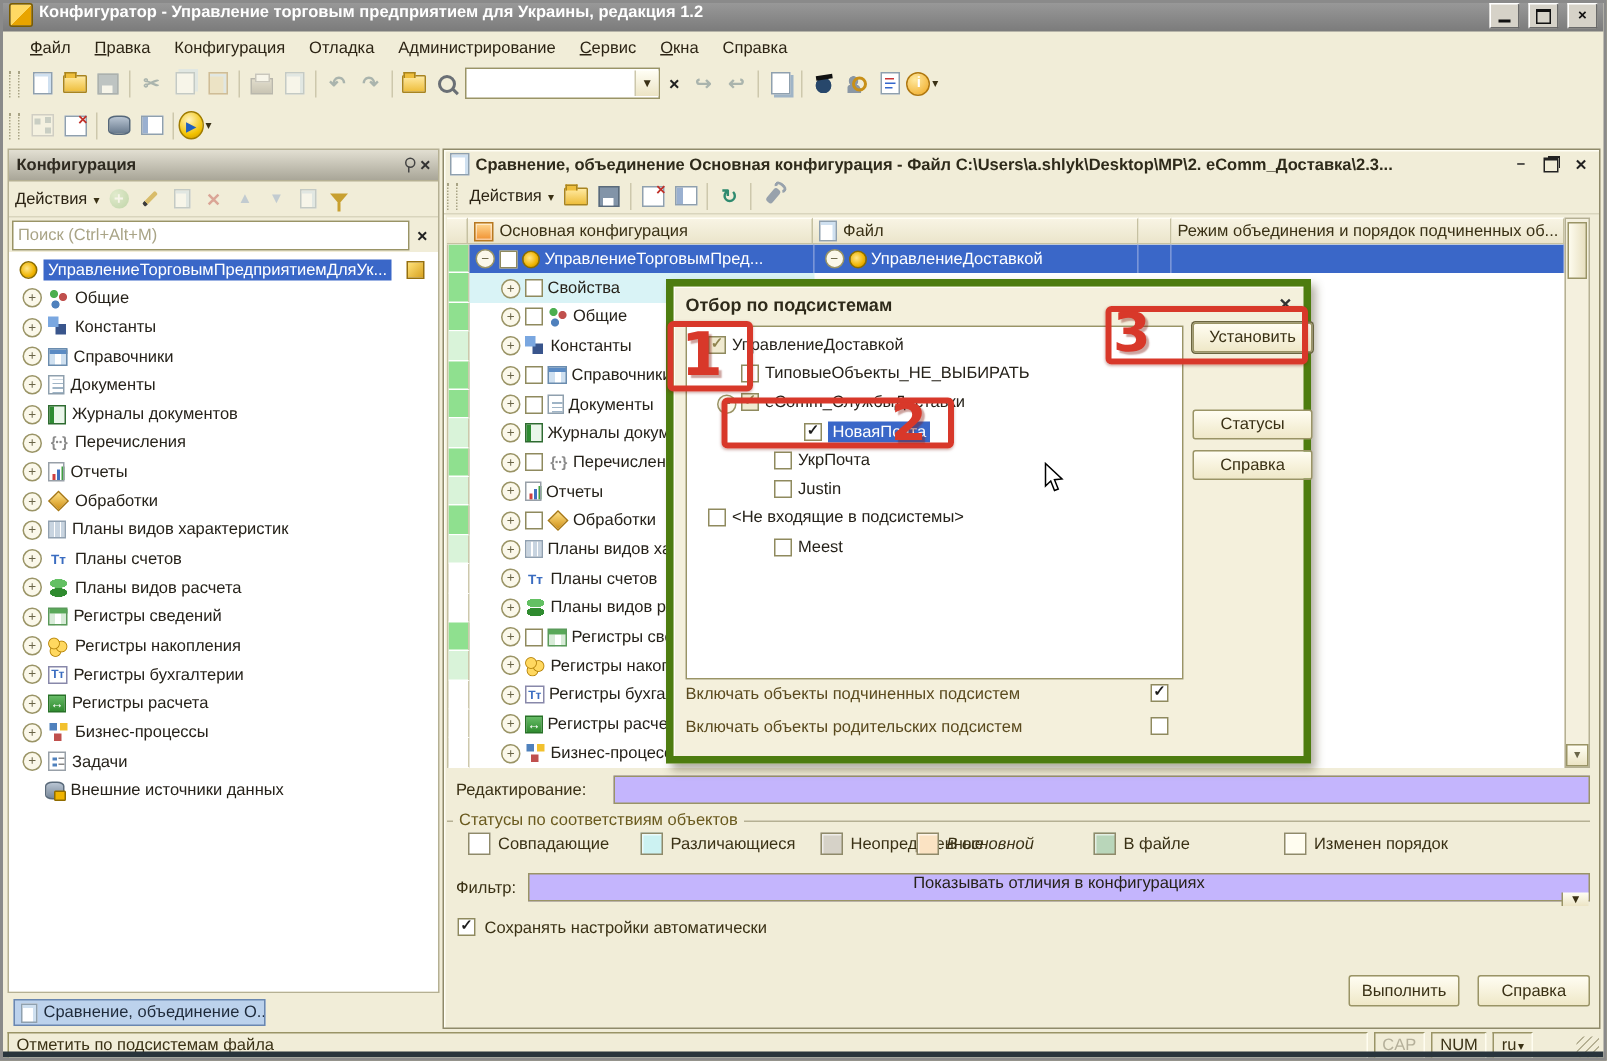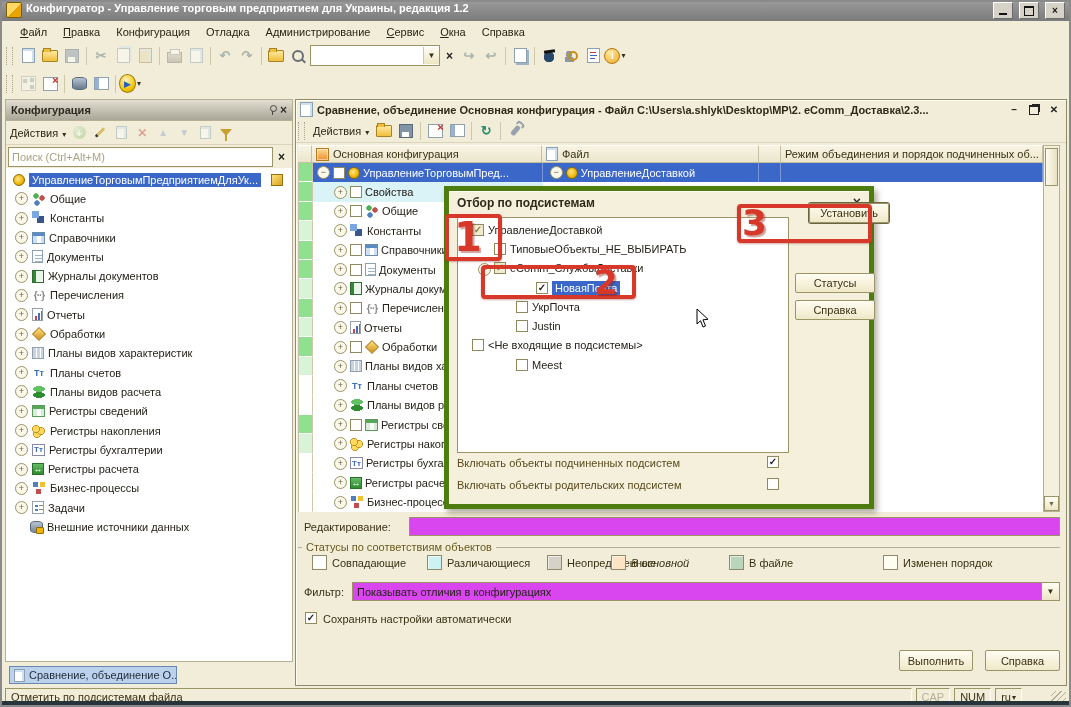--- a/index.html
+++ b/index.html
@@ -137,21 +137,21 @@
   .selrow .c1{padding-left:4px;}
   .selrow .gcell{background:#3a67c8;border-right:1px solid #7a95d8;}
   .selrow .glabel{color:#fff;}
   .glabel{color:#26221a;}
   .bg-cyan{background:#d9f3f6;}
   #grid-scroll{left:1041px;top:143px;width:17px;height:367px;background:#f4f0de;border:1px solid #b5b093;box-sizing:border-box;display:flex;flex-direction:column;align-items:center;}
   .sbtn{width:15px;height:15px;background:linear-gradient(#fffef4,#ece4c4);border:1px solid #9a9466;box-sizing:border-box;font-size:7px;color:#6a6548;display:flex;align-items:center;justify-content:center;}
   .thumb{width:13px;height:38px;background:linear-gradient(90deg,#fdfbee,#e8e0c0);border:1px solid #9a9466;margin-top:2px;box-sizing:border-box;}
   .sdown{margin-top:auto;}
   
-  .field{background:#d946ef;border:1px solid #9a9466;box-sizing:border-box;display:flex;align-items:center;padding:0 4px;color:#26221a;}
+  .field{background:#c4b5fd;border:1px solid #9a9466;box-sizing:border-box;display:flex;align-items:center;padding:0 4px;color:#26221a;flex-direction:column;}
   .grpline{background:#b5b093;height:1px;}
   .grplabel{background:#f1edd8;padding:0 4px;color:#6a5a1e;}
   .legend-item{position:absolute;display:flex;align-items:center;gap:5px;color:#3a3115;}
   .swatch{width:15px;height:15px;border:1px solid #8f8a6a;box-shadow:inset 1px 1px 0 rgba(255,255,255,.6);box-sizing:border-box;}
   .ddbtn{width:17px;height:17px;background:linear-gradient(#fffef4,#ece4c4);border-left:1px solid #9a9466;display:flex;align-items:center;justify-content:center;font-size:8px;color:#3a3115;margin-left:auto;}
   .btn{background:linear-gradient(#fffdf2,#efe8c8);border:1px solid #9a9466;border-radius:2px;color:#3a3115;display:flex;align-items:center;justify-content:center;box-sizing:border-box;}
   
   .dialog{left:442px;top:184px;width:430px;height:323px;background:#f4f0dc;border:5px solid #4d7c0f;box-shadow:inset 1px 1px 0 #fffef4,3px 4px 6px rgba(80,70,40,.45);box-sizing:border-box;z-index:20;}
   .dlg-title{position:absolute;left:8px;top:5px;font-weight:bold;font-size:12px;color:#2e2a1a;}
   .dlg-x{position:absolute;right:8px;top:3px;font-weight:bold;font-size:14px;color:#333;}
@@ -676,21 +676,21 @@
         <span>Неопределенные</span>
       </div>
       <div class="legend-item" style="left: 609px; font-style: italic;">
         <span class="swatch" style="background: rgb(251, 227, 195);"></span>
         <span>В основной</span>
       </div>
       <div class="legend-item" style="left: 727px;">
         <span class="swatch" style="background: rgb(185, 214, 186);"></span>
         <span>В файле</span>
       </div>
-      <div class="legend-item" style="left: 881px;">
+      <div class="legend-item" style="left: 854px;">
         <span class="swatch" style="background: rgb(255, 253, 240);"></span>
         <span>Изменен порядок</span>
       </div>
     </div>
 
   <span class="abs" style="left:302px;top:584px;">Фильтр:</span>
   <div class="abs field" style="left:350px;top:580px;width:708px;height:19px;padding:0;">
     <span style="padding:0 4px;">Показывать отличия в конфигурациях</span>
     <span class="ddbtn">▼</span>
   </div>
@@ -740,21 +740,21 @@
         </div>
         <div class="drow" style="padding-left: 58px;">
           <span class="cb"></span>
           <span class="dlabel">Meest</span>
         </div>
       </div>
     <span class="dopt" style="top:266px;">Включать объекты подчиненных подсистем</span>
     <span class="cb abs on" id="dlg-opt-cb0" style="left:318px;top:265px;"></span>
     <span class="dopt" style="top:288px;">Включать объекты родительских подсистем</span>
     <span class="cb abs" id="dlg-opt-cb1" style="left:318px;top:287px;"></span>
-    <div class="dbtn btn default-btn" style="top:12px;margin-left:14px;">
+    <div class="dbtn btn default-btn" style="top:24px;">
         <span>Установить</span>
       </div>
     <div class="dbtn btn" style="top:82px;">
         <span>Статусы</span>
       </div>
     <div class="dbtn btn" style="top:109px;">
         <span>Справка</span>
       </div>
   </div>
 

